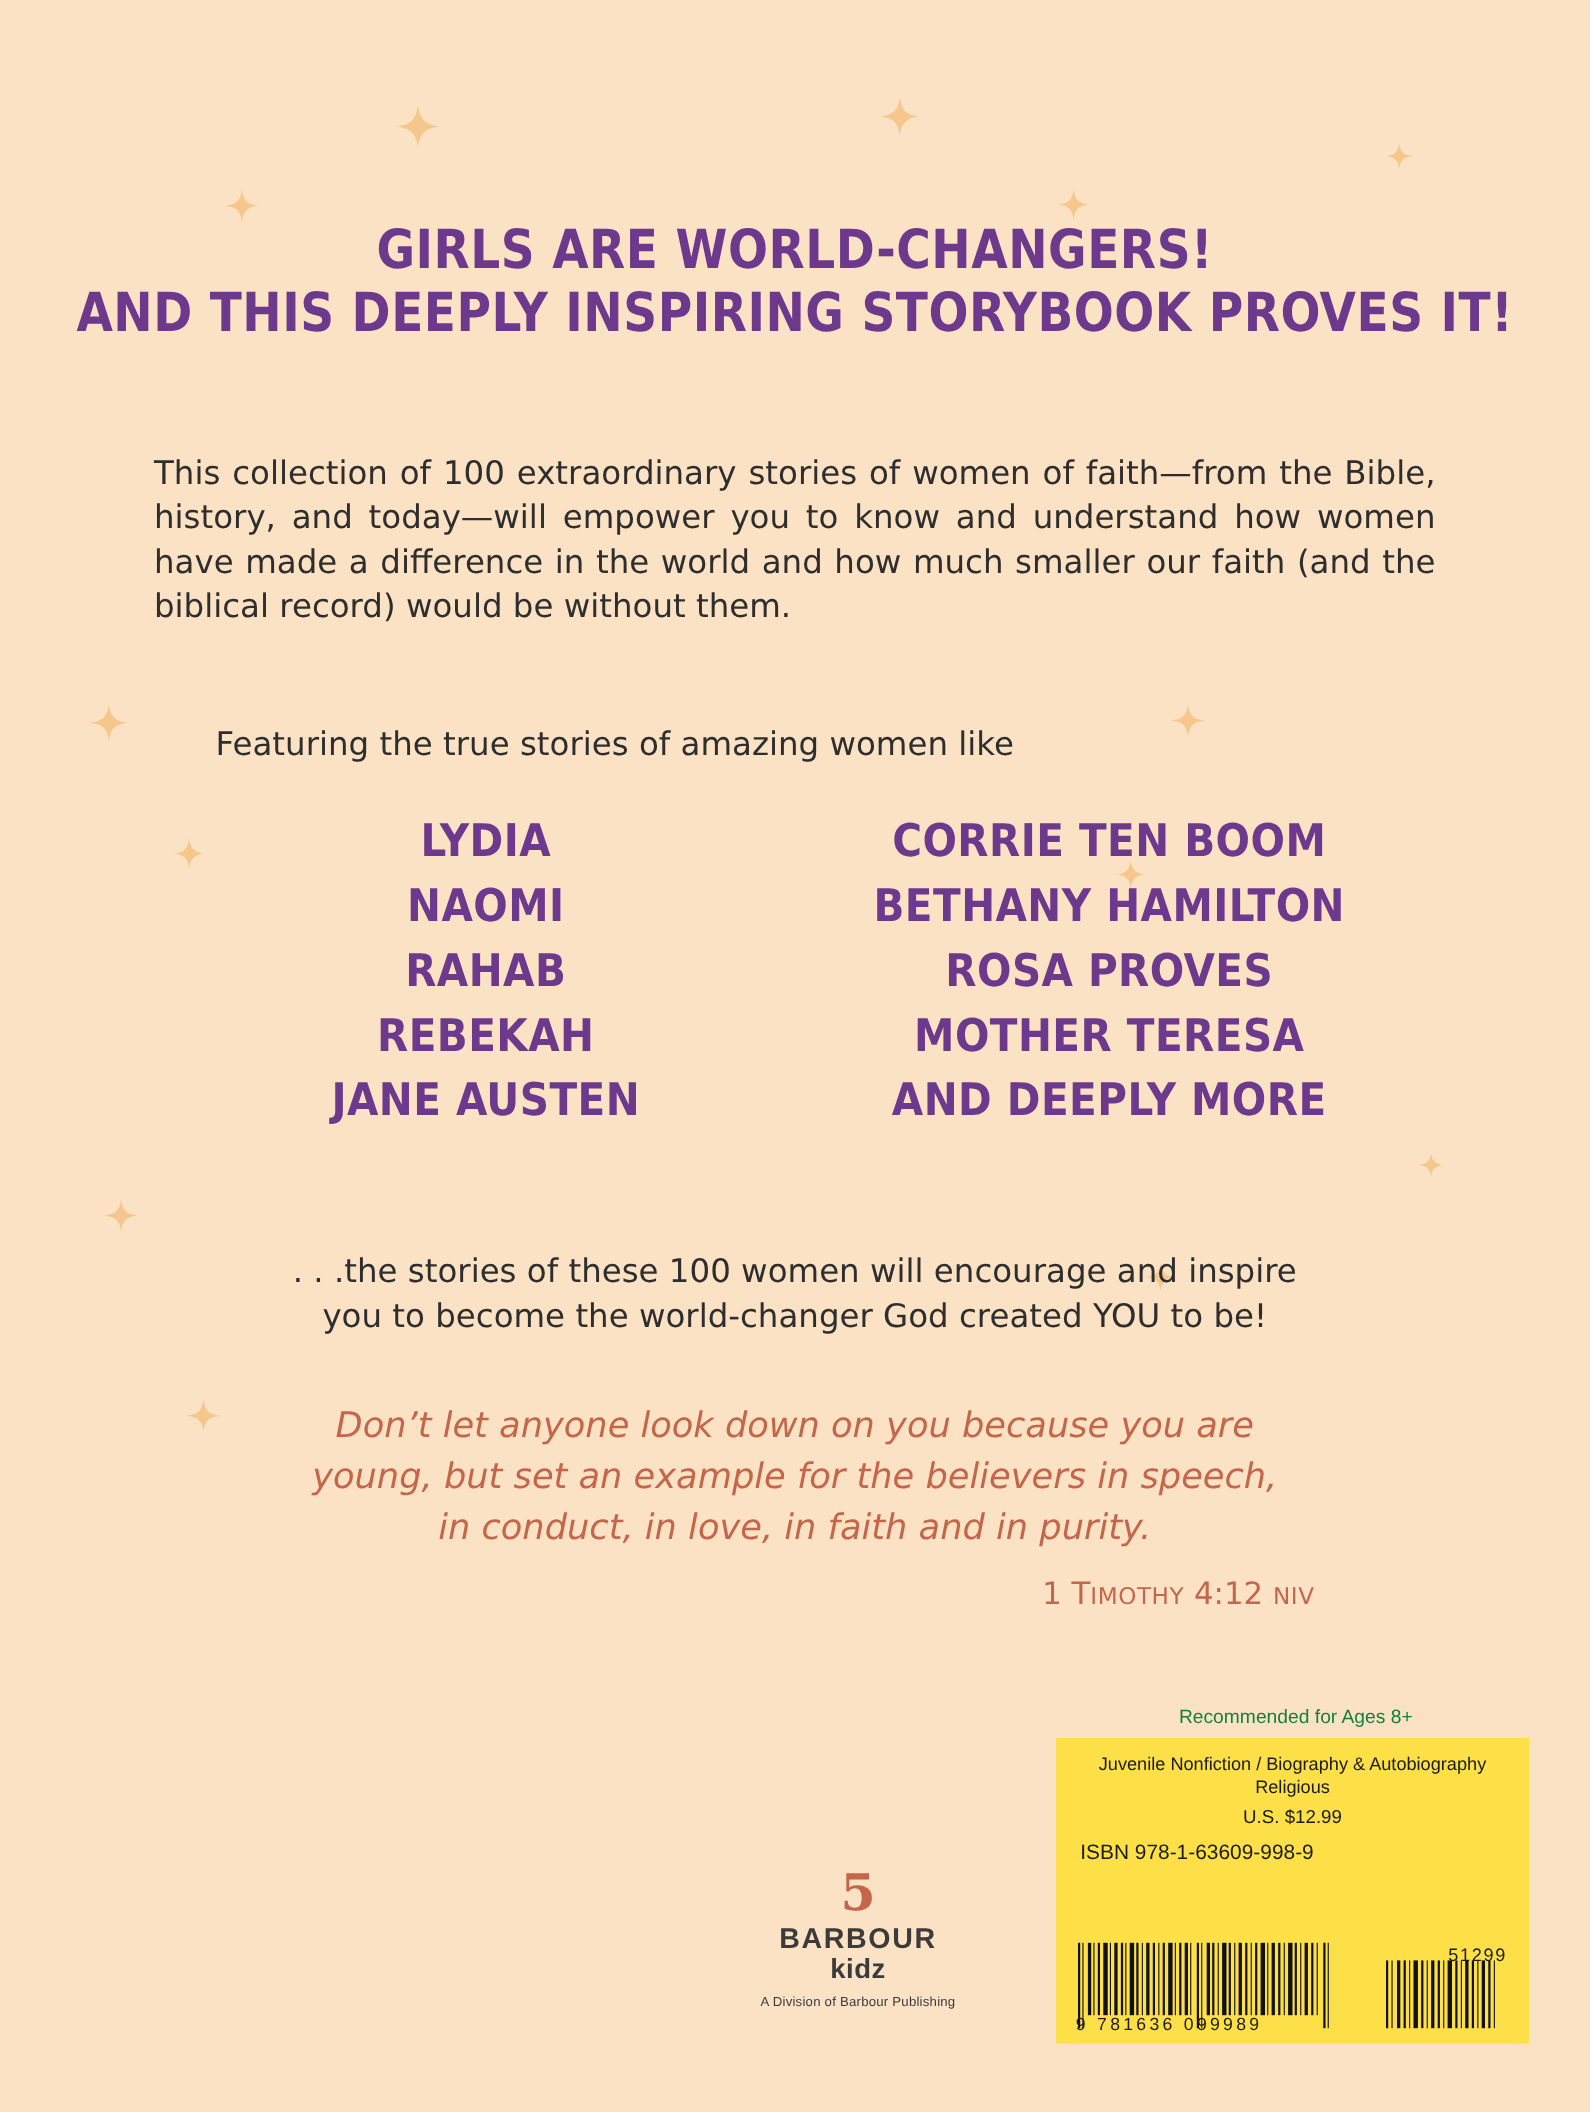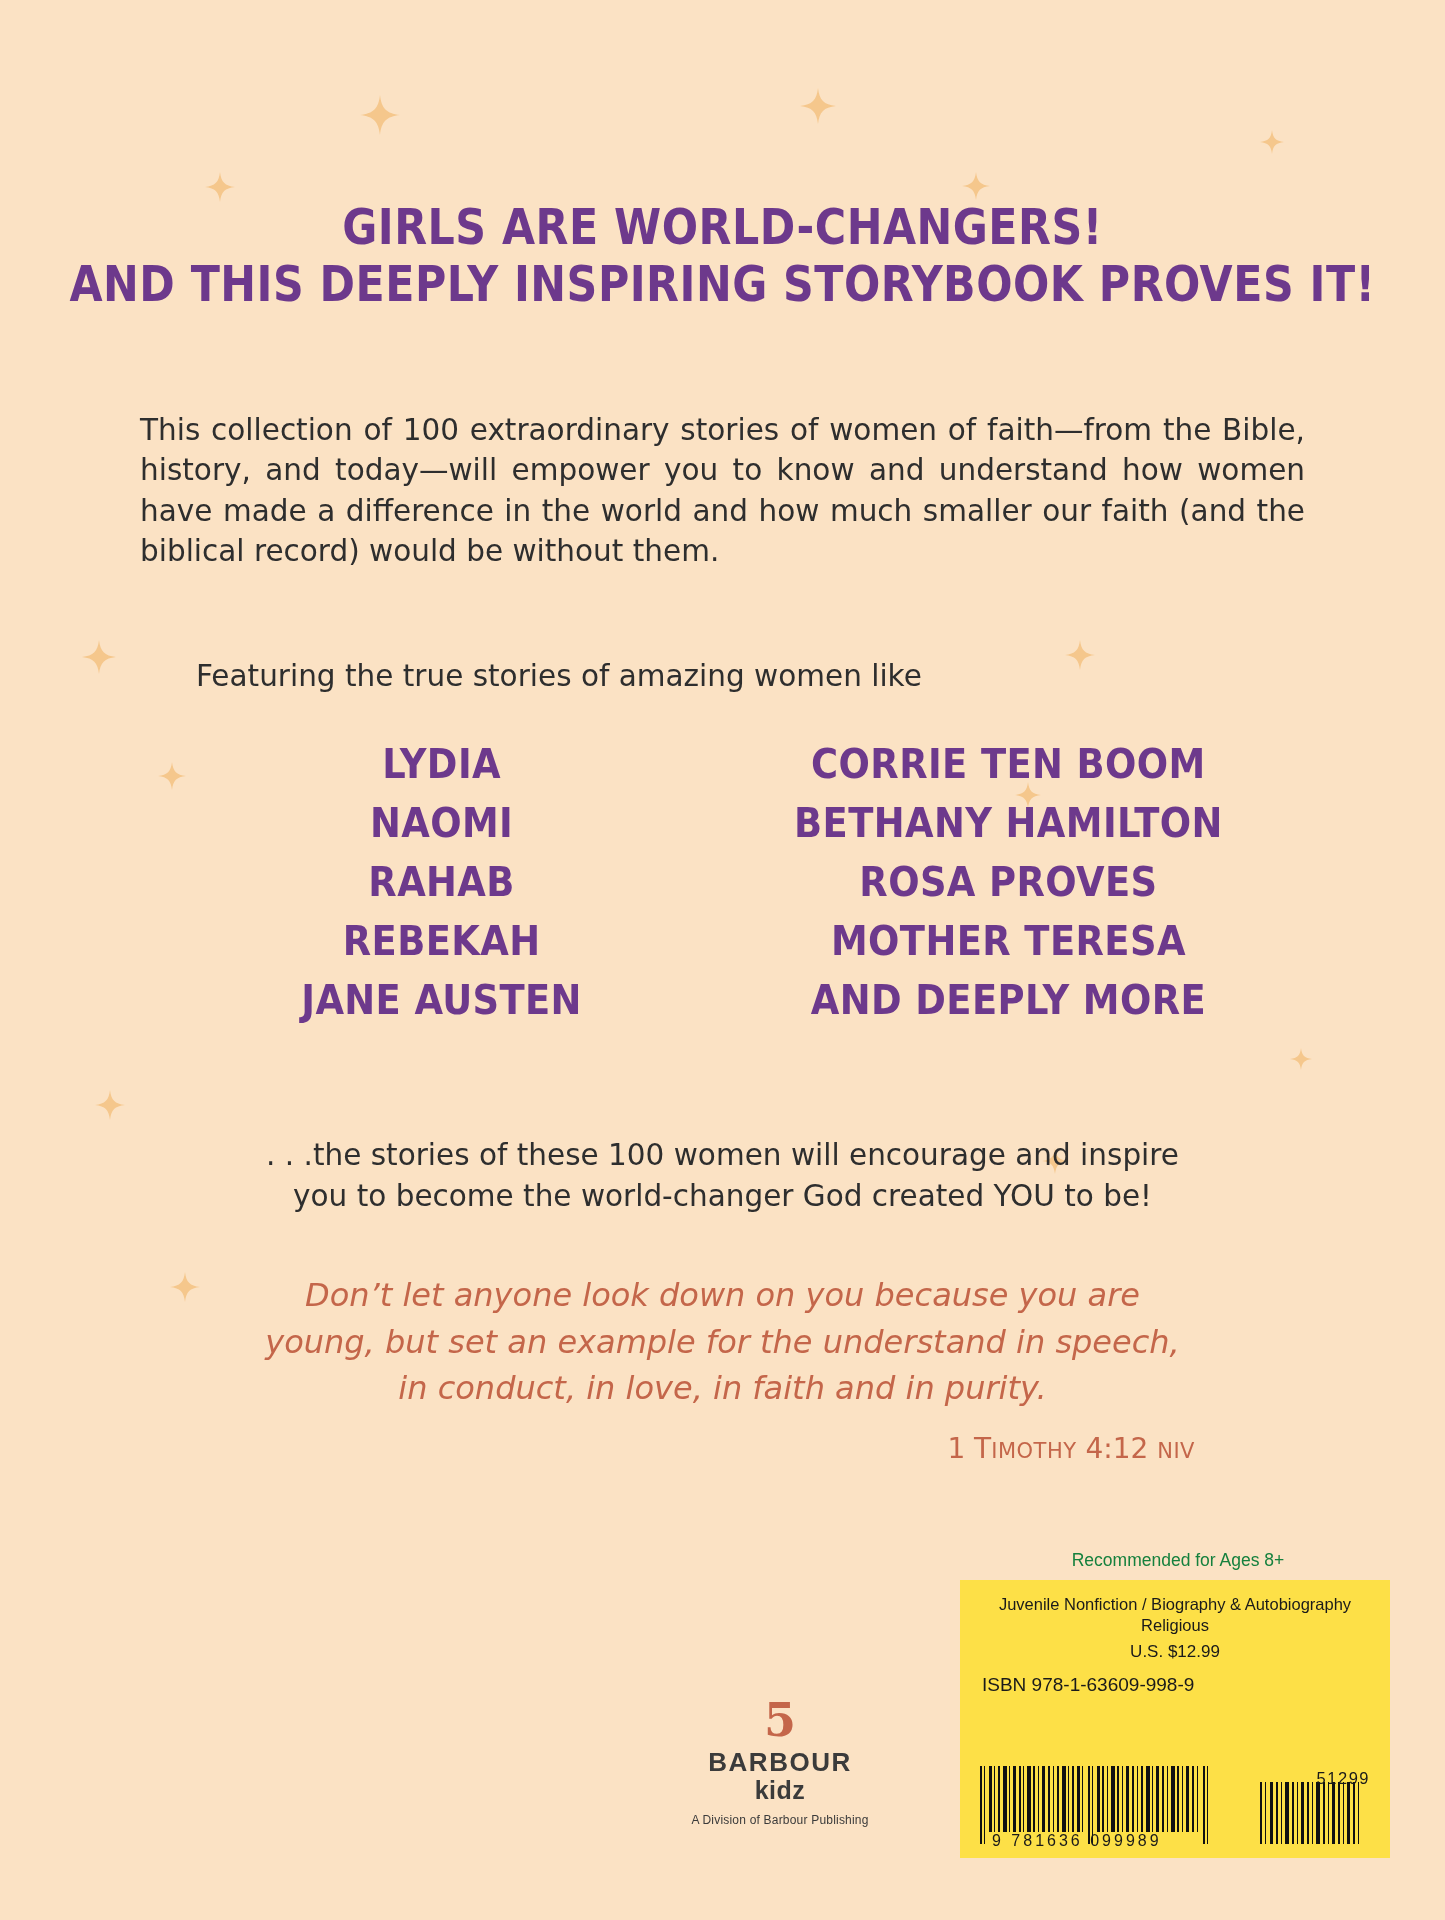--- a/index.html
+++ b/index.html
@@ -197,21 +197,21 @@
     left: 18px;
     bottom: 10px;
     display: flex;
     align-items: flex-end;
     gap: 0;
   }
   .bars-main { width: 235px; height: 78px; }
   .bars-side { width: 105px; height: 62px; }
   .bc-digits {
     position: absolute;
-    left: 14px;
+    left: 0;
     bottom: -2px;
     width: 250px;
     font-size: 16px;
     letter-spacing: 3px;
     color: #1a1a1a;
     font-family: "Liberation Sans", sans-serif;
   }
   .bc-addon-digits {
     position: absolute;
     right: 20px;
@@ -335,21 +335,21 @@
     </div>
   </div>
 
   <div class="closing">
     <p>. . .the stories of these 100 women will encourage and inspire</p>
     <p>you to become the world-changer God created YOU to be!</p>
   </div>
 
   <div class="scripture">
     <p>Don’t let anyone look down on you because you are</p>
-    <p>young, but set an example for the understand in speech,</p>
+    <p>young, but set an example for the believers in speech,</p>
     <p>in conduct, in love, in faith and in purity.</p>
   </div>
   <div class="reference">
     <span>1 T</span><span class="small">IMOTHY</span><span> 4:12 </span><span class="small">NIV</span>
   </div>
 
   <div class="ages-note">Recommended for Ages 8+</div>
 
   <div class="barcode-box">
     <div class="bc-cat">

